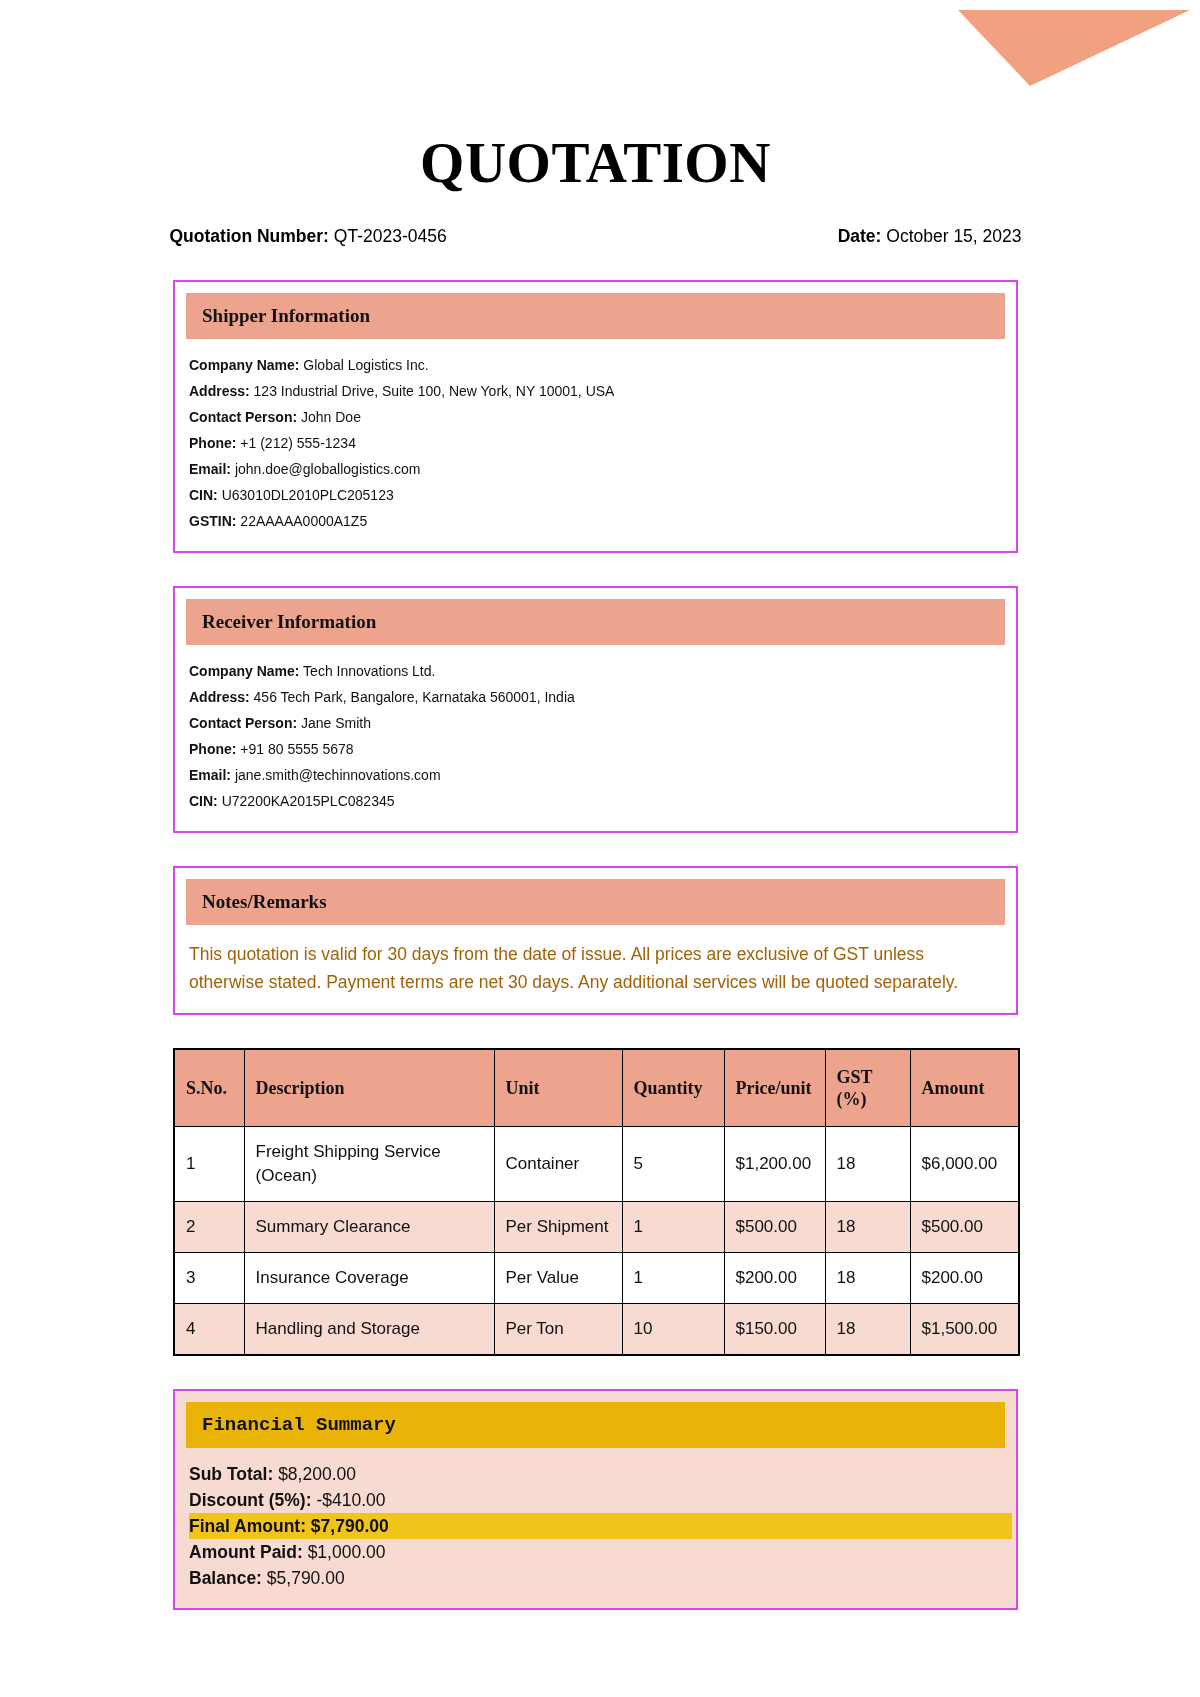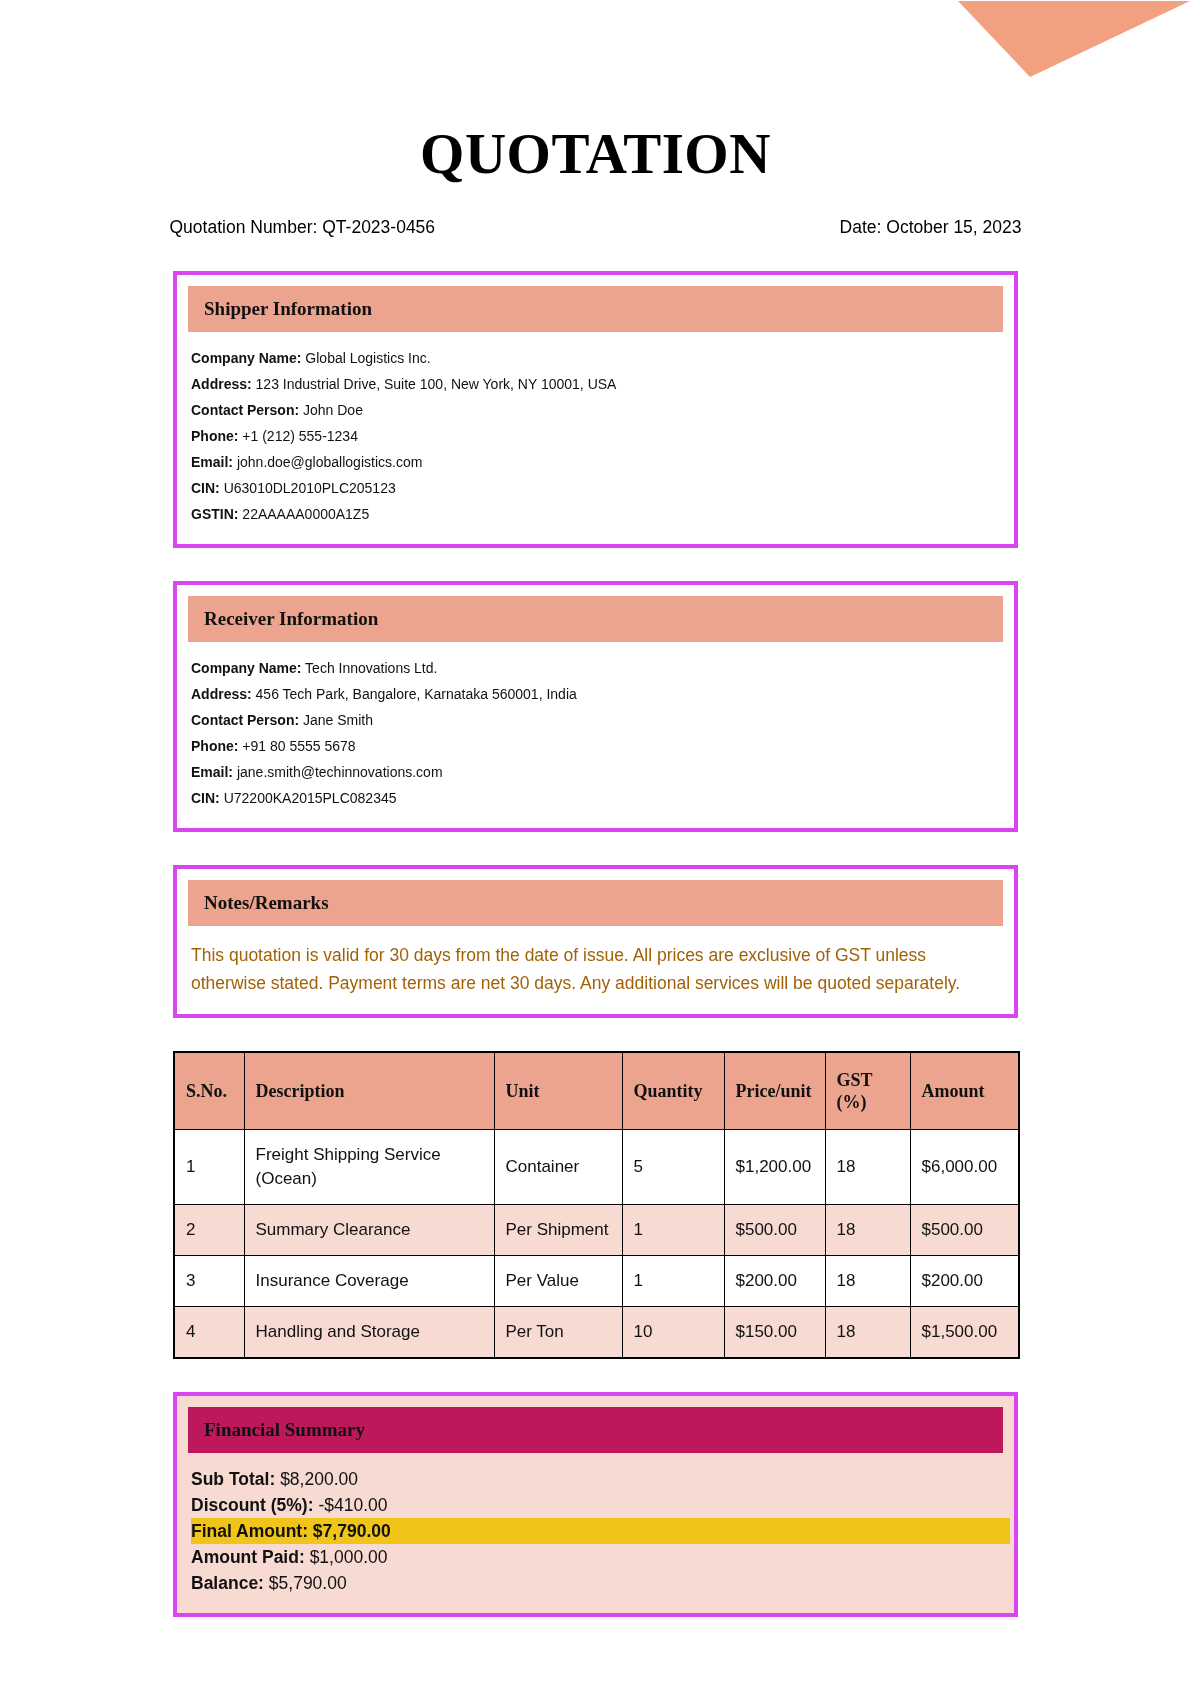--- a/index.html
+++ b/index.html
@@ -19,21 +19,21 @@
     top: 0;
     left: 958px;
     width: 232px;
     height: 76px;
     pointer-events: none;
   }
 
   
   .page {
     position: absolute;
-    top: 1px; left: 0;
+    top: 10px; left: 0;
     width: 1191px;
   }
 
   
   .doc-title {
     font-family: "Liberation Serif", serif;
     font-weight: bold;
     font-size: 57px;
     text-align: center;
     letter-spacing: 0.5px;
@@ -47,27 +47,27 @@
   .meta-row {
     display: flex;
     justify-content: space-between;
     align-items: baseline;
     width: 852px;
     margin: 0 auto;
     padding-top: 33px;
     font-size: 17.5px;
     color: #000;
   }
-  .meta-row .lbl { font-weight: normal; }
+  .meta-row .lbl { font-weight: bold; }
 
   
   .section {
     width: 845px;
     margin: 2px auto;
-    border: 4px solid #d946ef;
+    border: 2px solid #d946ef;
     background: #fff;
     margin-top: 33px;
   }
   .section.notes { width: 845px; }
   .section-head {
     background: #eda48e;
     font-family: "Liberation Serif", serif;
     font-weight: bold;
     font-size: 19px;
     color: #111;
@@ -131,21 +131,21 @@
   col.c-qty   { width: 102px; }
   col.c-price { width: 101px; }
   col.c-gst   { width: 85px; }
   col.c-amt   { width: 109px; }
 
   
   .section.finance {
     background: #f7dad2;
     margin-top: 33px;
   }
-  .finance .section-head { background: #be185d; }
+  .finance .section-head { background: #eab308; font-family: Liberation Mono, monospace; }
   .finance-body {
     padding: 13px 4px 17px 14px;
     font-size: 17.5px;
     line-height: 26px;
     color: #111;
   }
   .finance-body .row { white-space: nowrap; }
   .finance-body .lbl { font-weight: bold; }
   .finance-body .row.highlight {
     background: #f0c419;

